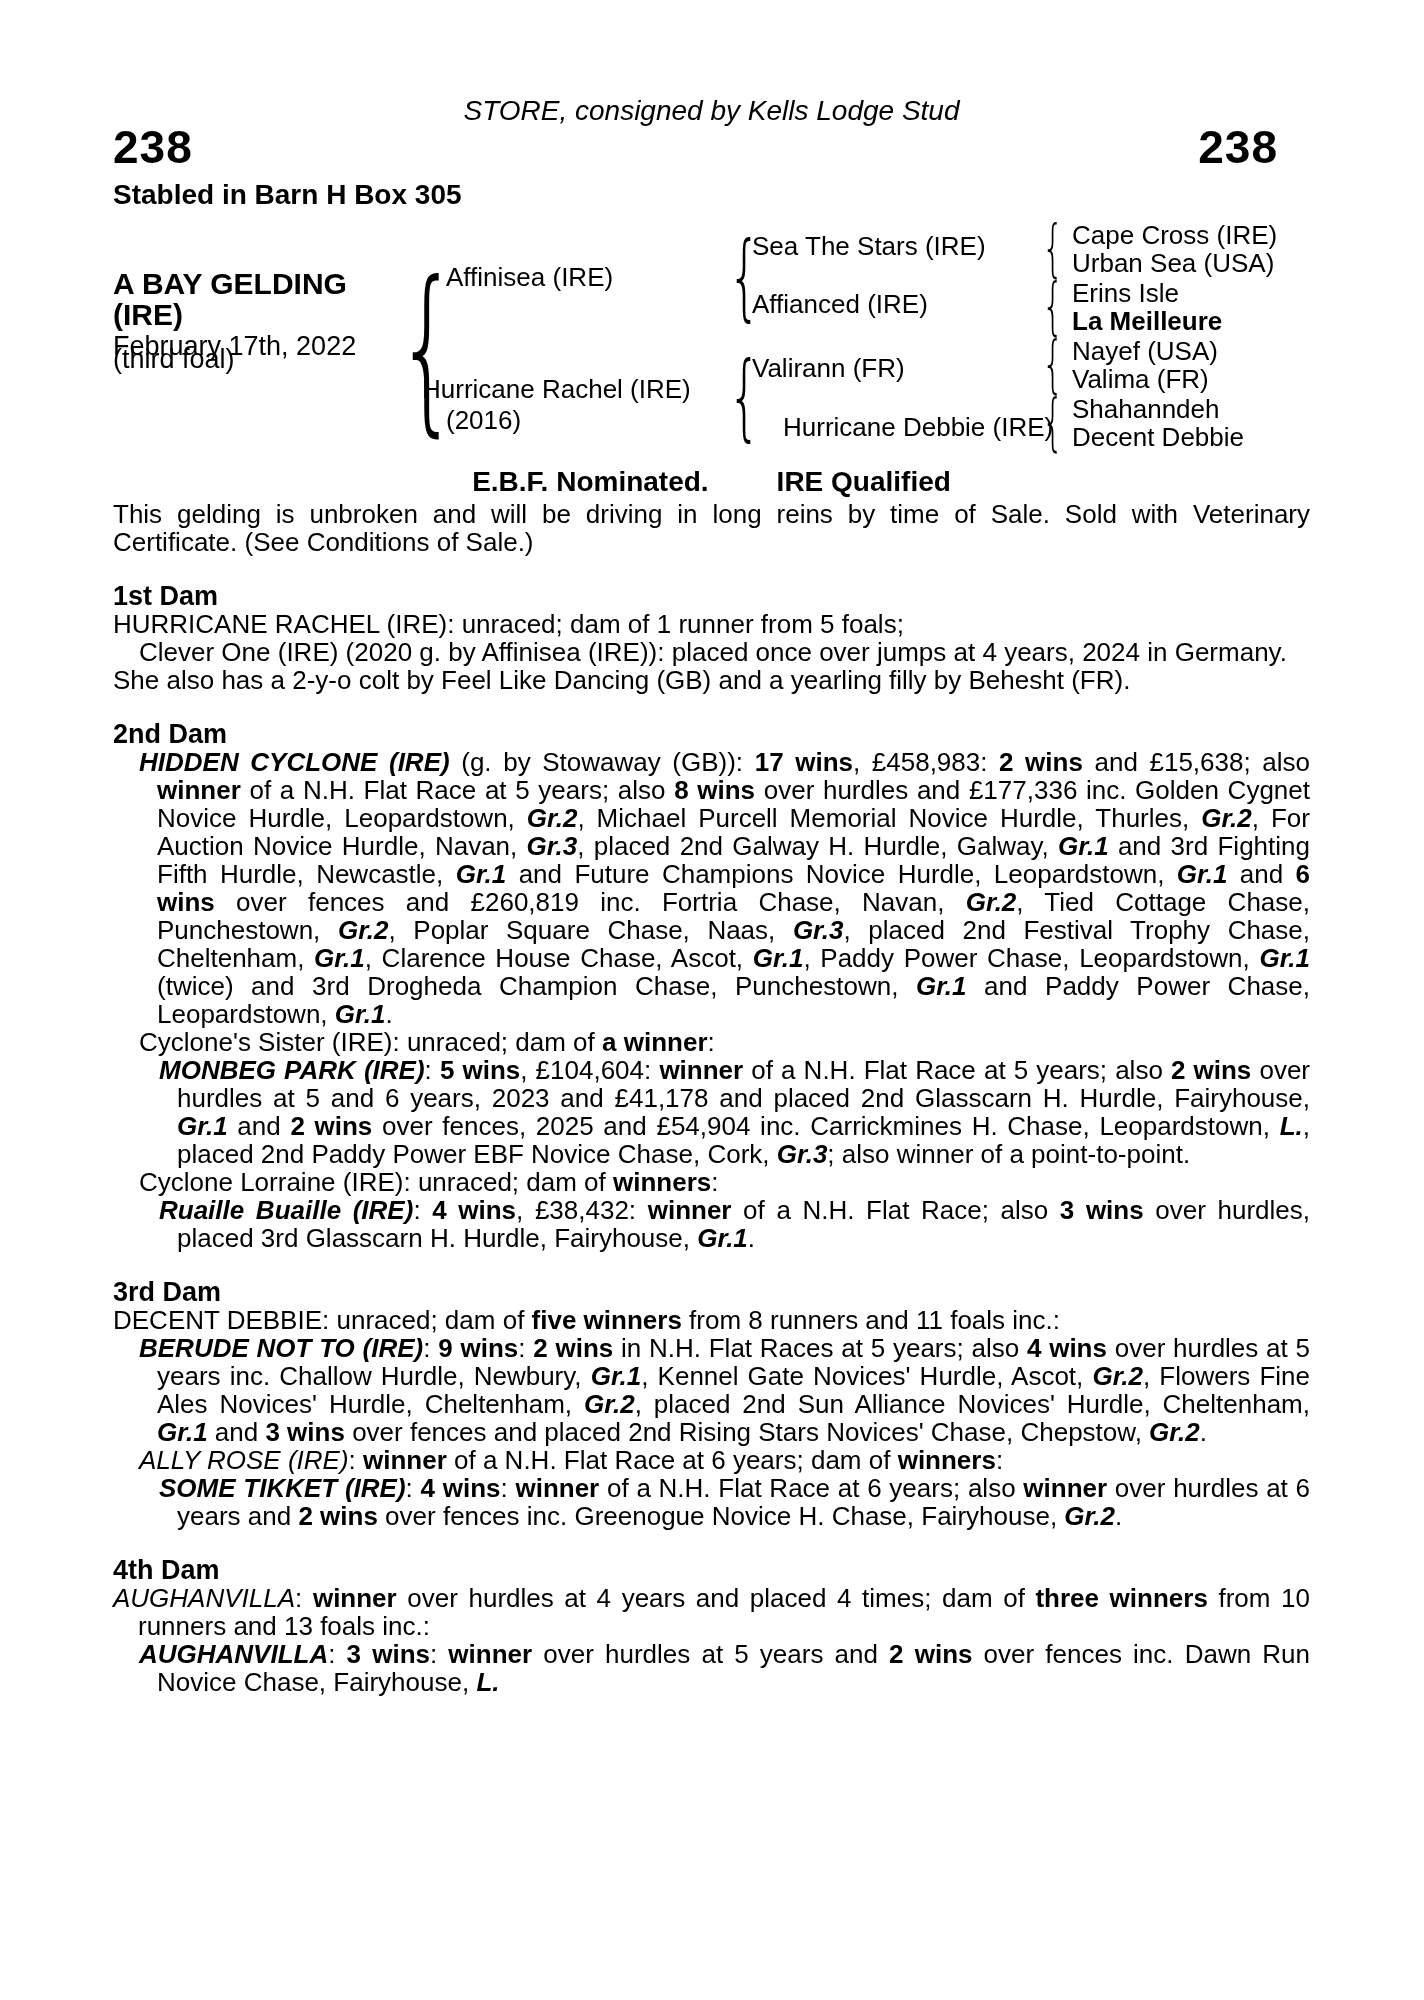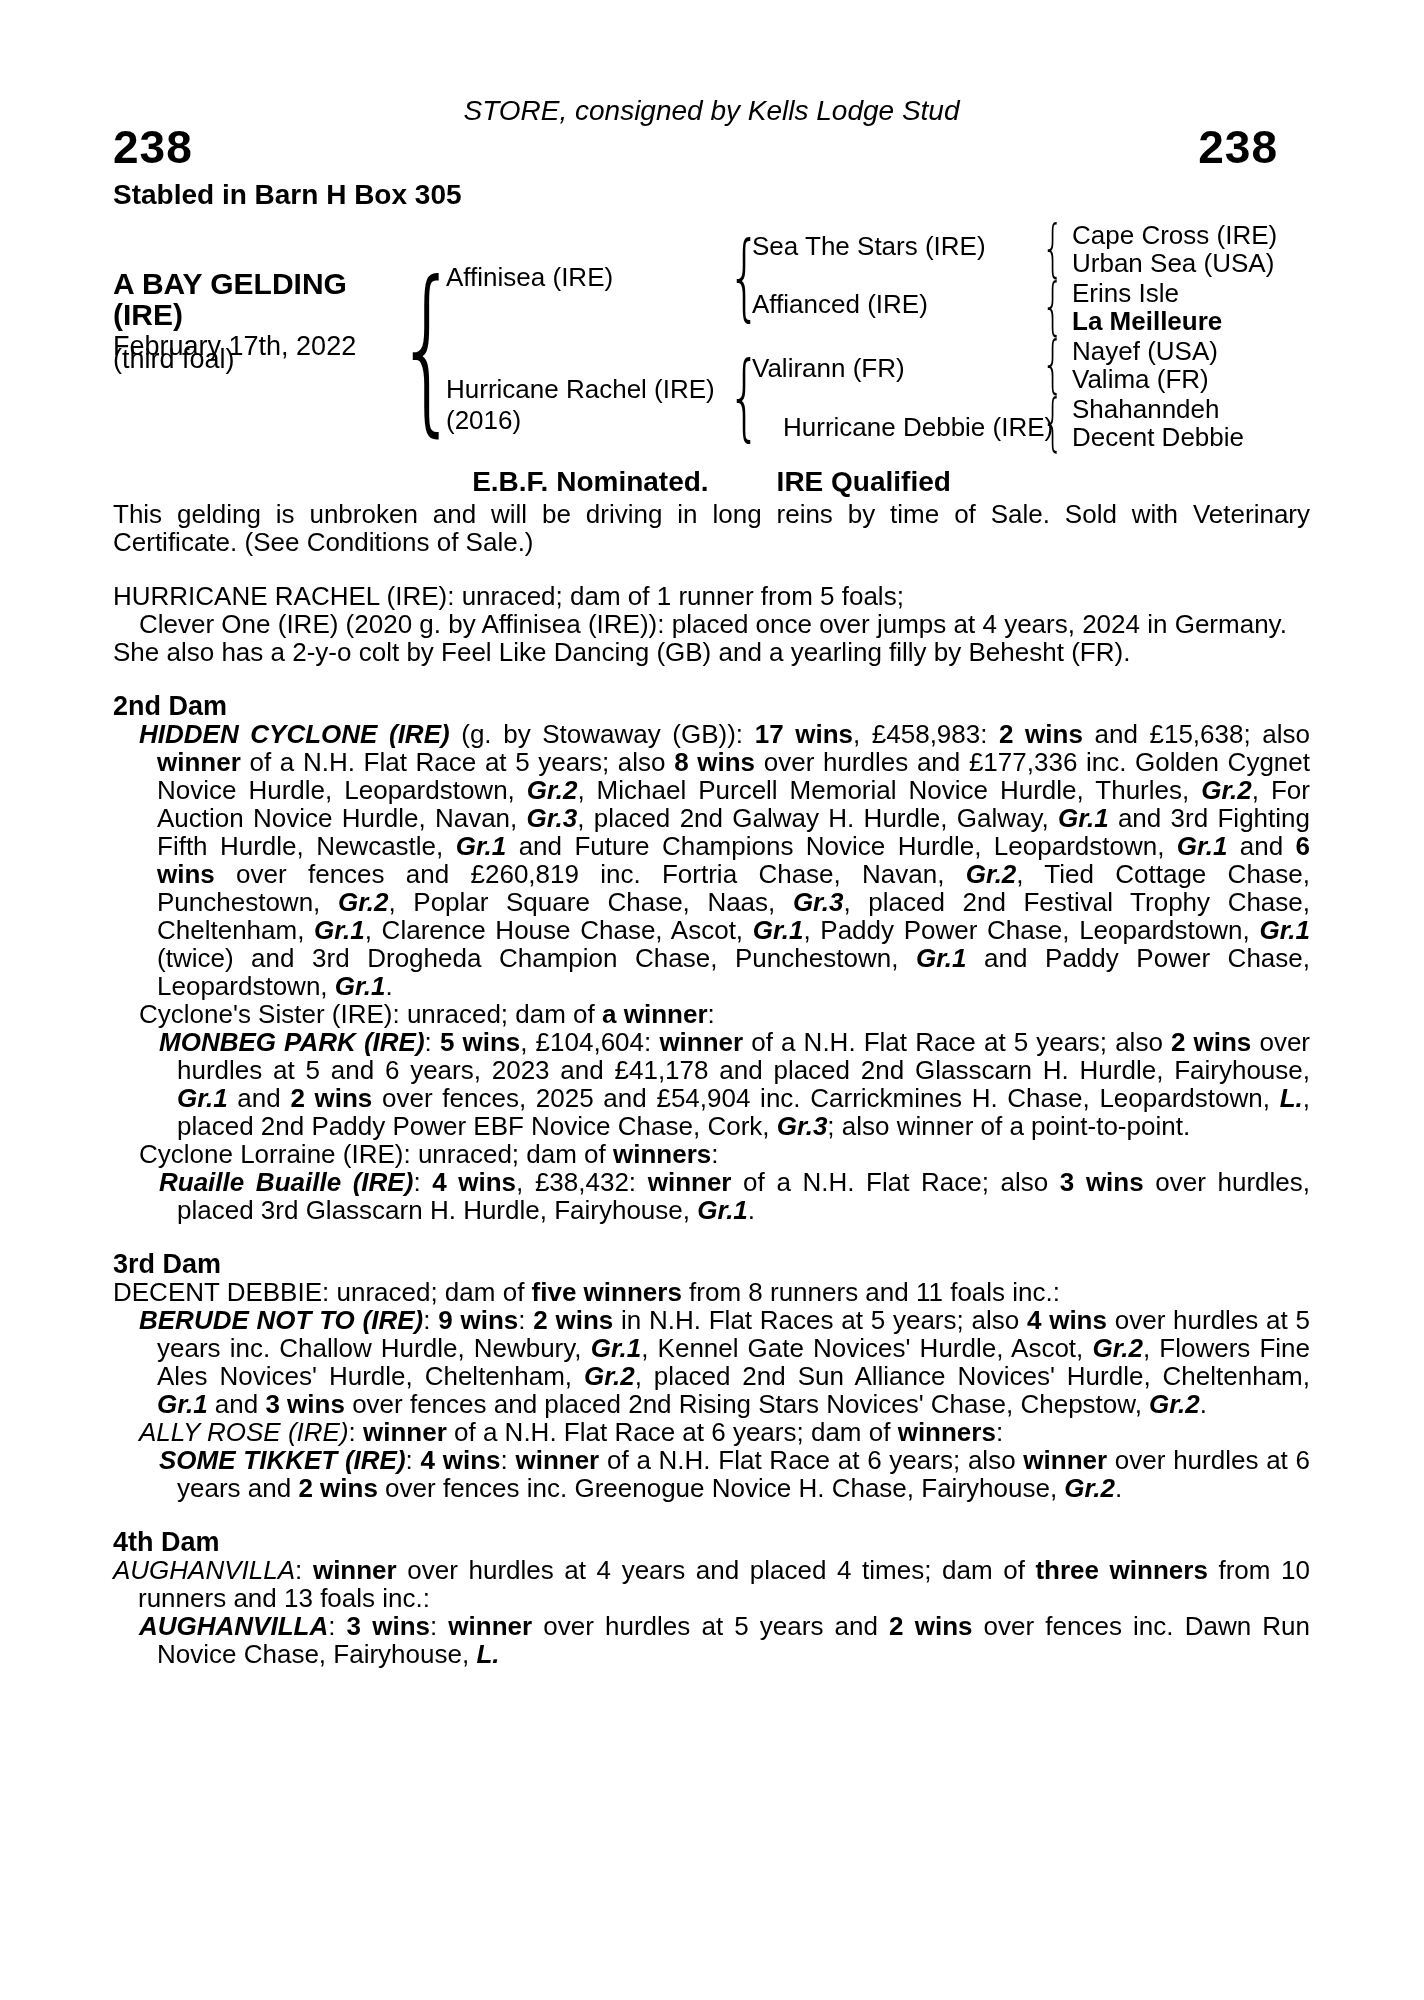--- a/index.html
+++ b/index.html
@@ -18,21 +18,21 @@
   .lot-left  { top: 124px; left: 113px; }
   .lot-right { top: 124px; right: 146px; }
   .stabling { top: 180px; left: 113px; font-size: 28px; font-weight: bold; line-height: 30px; }
 
   
   .ped { font-size: 26px; line-height: 28px; white-space: nowrap; }
   .ped-name { top: 268px; left: 113px; font-size: 30px; line-height: 31px; font-weight: bold; white-space: nowrap; }
   .ped-foal-date { top: 331px; left: 113px; font-size: 27px; line-height: 31px; white-space: nowrap; }
   .ped-foal-note { top: 344px; left: 113px; font-size: 27px; line-height: 31px; white-space: nowrap; }
   .ped-sire { top: 263px; left: 446px; }
-  .ped-dam  { top: 375px; left: 446px; }
+  .ped-dam  { top: 375px; left: 422px; }
   .ped-dam-year { top: 406px; left: 446px; }
   .ped-gs1 { top: 232px; left: 752px; }
   .ped-gd1 { top: 290px; left: 752px; }
   .ped-gs2 { top: 354px; left: 752px; }
   .ped-gd2 { top: 413px; left: 783px; }
   .gg0 { top: 221px; } .gg1 { top: 249px; }
   .gg2 { top: 279px; } .gg3 { top: 307px; font-weight: bold; }
   .gg4 { top: 337px; } .gg5 { top: 365px; }
   .gg6 { top: 395px; text-align: center; } .gg7 { top: 423px; }
   .gg { left: 1072px; }
@@ -105,20 +105,21 @@
 </div>
 
 <div class="content">
   <div class="ebf-line">
     <span>E.B.F. Nominated.</span>
     <span>IRE Qualified</span>
   </div>
   <p class="para sale-note"><span class="r-n">This gelding is unbroken and will be driving in long reins by time of Sale. Sold with Veterinary Certificate. (See Conditions of Sale.)</span></p>
   <main>
       <section>
+        <h2 class="dam-heading">1st Dam</h2>
         <p class="para ind0"><span class="r-n">HURRICANE RACHEL (IRE): unraced; dam of 1 runner from 5 foals;</span></p>
         <p class="para ind1"><span class="r-n">Clever One (IRE) (2020 g. by Affinisea (IRE)): placed once over jumps at 4 years, 2024 in Germany.</span></p>
         <p class="para ind0"><span class="r-n">She also has a 2-y-o colt by Feel Like Dancing (GB) and a yearling filly by Behesht (FR).</span></p>
       </section>
       <section>
         <h2 class="dam-heading">2nd Dam</h2>
         <p class="para ind1"><span class="r-bi">HIDDEN CYCLONE (IRE) </span><span class="r-n">(g. by Stowaway (GB)): </span><span class="r-b">17 wins</span><span class="r-n">, £458,983: </span><span class="r-b">2 wins</span><span class="r-n"> and £15,638; also </span><span class="r-b">winner</span><span class="r-n"> of a N.H. Flat Race at 5 years; also </span><span class="r-b">8 wins</span><span class="r-n"> over hurdles and £177,336 inc. Golden Cygnet Novice Hurdle, Leopardstown, </span><span class="r-bi">Gr.2</span><span class="r-n">, Michael Purcell Memorial Novice Hurdle, Thurles, </span><span class="r-bi">Gr.2</span><span class="r-n">, For Auction Novice Hurdle, Navan, </span><span class="r-bi">Gr.3</span><span class="r-n">, placed 2nd Galway H. Hurdle, Galway, </span><span class="r-bi">Gr.1</span><span class="r-n"> and 3rd Fighting Fifth Hurdle, Newcastle, </span><span class="r-bi">Gr.1</span><span class="r-n"> and Future Champions Novice Hurdle, Leopardstown, </span><span class="r-bi">Gr.1</span><span class="r-n"> and </span><span class="r-b">6 wins</span><span class="r-n"> over fences and £260,819 inc. Fortria Chase, Navan, </span><span class="r-bi">Gr.2</span><span class="r-n">, Tied Cottage Chase, Punchestown, </span><span class="r-bi">Gr.2</span><span class="r-n">, Poplar Square Chase, Naas, </span><span class="r-bi">Gr.3</span><span class="r-n">, placed 2nd Festival Trophy Chase, Cheltenham, </span><span class="r-bi">Gr.1</span><span class="r-n">, Clarence House Chase, Ascot, </span><span class="r-bi">Gr.1</span><span class="r-n">, Paddy Power Chase, Leopardstown, </span><span class="r-bi">Gr.1</span><span class="r-n"> (twice) and 3rd Drogheda Champion Chase, Punchestown, </span><span class="r-bi">Gr.1</span><span class="r-n"> and Paddy Power Chase, Leopardstown, </span><span class="r-bi">Gr.1</span><span class="r-n">.</span></p>
         <p class="para ind1"><span class="r-n">Cyclone's Sister (IRE): unraced; dam of </span><span class="r-b">a winner</span><span class="r-n">:</span></p>
         <p class="para ind2"><span class="r-bi">MONBEG PARK (IRE)</span><span class="r-n">: </span><span class="r-b">5 wins</span><span class="r-n">, £104,604: </span><span class="r-b">winner</span><span class="r-n"> of a N.H. Flat Race at 5 years; also </span><span class="r-b">2 wins</span><span class="r-n"> over hurdles at 5 and 6 years, 2023 and £41,178 and placed 2nd Glasscarn H. Hurdle, Fairyhouse, </span><span class="r-bi">Gr.1</span><span class="r-n"> and </span><span class="r-b">2 wins</span><span class="r-n"> over fences, 2025 and £54,904 inc. Carrickmines H. Chase, Leopardstown, </span><span class="r-bi">L.</span><span class="r-n">, placed 2nd Paddy Power EBF Novice Chase, Cork, </span><span class="r-bi">Gr.3</span><span class="r-n">; also winner of a point-to-point.</span></p>
         <p class="para ind1"><span class="r-n">Cyclone Lorraine (IRE): unraced; dam of </span><span class="r-b">winners</span><span class="r-n">:</span></p>

